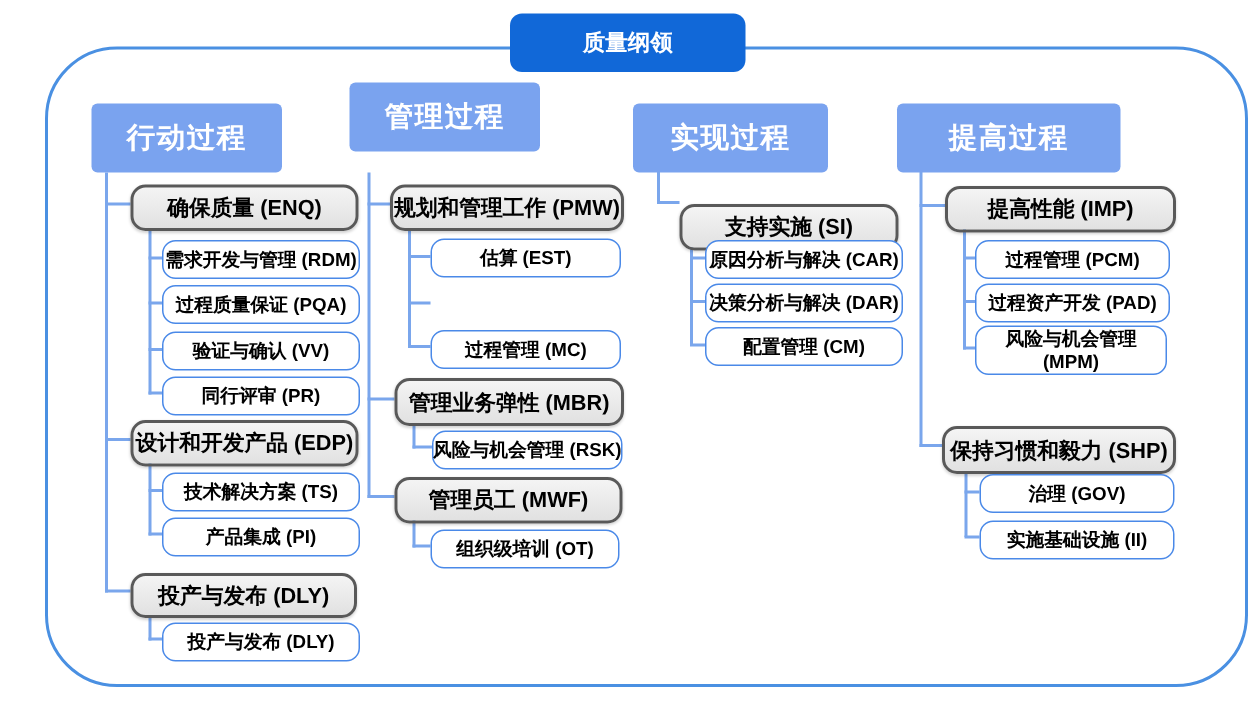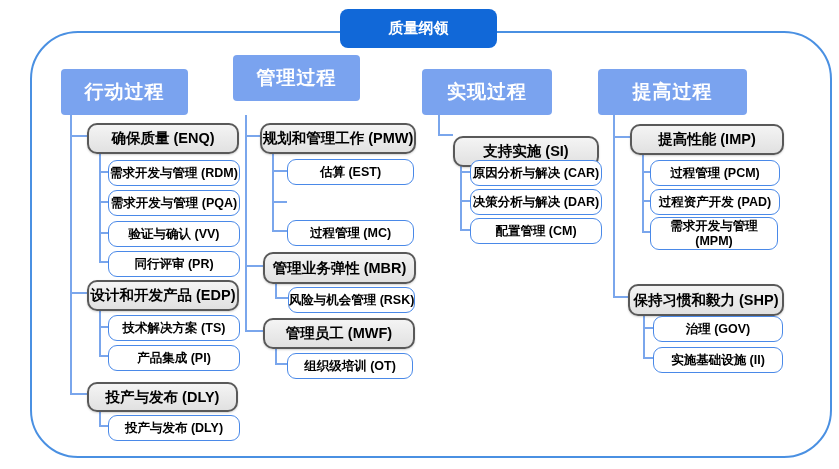--- a/index.html
+++ b/index.html
@@ -92,21 +92,21 @@
   <div class="v" style="left:642px;top:151px;height:82px"></div>
   <div class="h" style="left:642px;top:171px;width:8px"></div>
   <div class="h" style="left:642px;top:200px;width:8px"></div>
   <div class="h" style="left:642px;top:231px;width:8px"></div>
   <div class="v" style="left:643px;top:312px;height:46px"></div>
   <div class="h" style="left:643px;top:327px;width:10px"></div>
   <div class="h" style="left:643px;top:357px;width:10px"></div>
 
   <div class="grp" style="left:87px;top:123px;width:148px;height:27px">确保质量 (ENQ)</div>
   <div class="leaf" style="left:108px;top:160px;width:130px;height:24px">需求开发与管理 (RDM)</div>
-  <div class="leaf" style="left:108px;top:190px;width:130px;height:24px">需求开发与管理 (PQA)</div>
+  <div class="leaf" style="left:108px;top:190px;width:130px;height:24px">过程质量保证 (PQA)</div>
   <div class="leaf" style="left:108px;top:221px;width:130px;height:24px">验证与确认 (VV)</div>
   <div class="leaf" style="left:108px;top:251px;width:130px;height:24px">同行评审 (PR)</div>
   <div class="grp" style="left:87px;top:280px;width:148px;height:27px">设计和开发产品 (EDP)</div>
   <div class="leaf" style="left:108px;top:315px;width:130px;height:24px">技术解决方案 (TS)</div>
   <div class="leaf" style="left:108px;top:345px;width:130px;height:24px">产品集成 (PI)</div>
   <div class="grp" style="left:87px;top:382px;width:147px;height:26px">投产与发布 (DLY)</div>
   <div class="leaf" style="left:108px;top:415px;width:130px;height:24px">投产与发布 (DLY)</div>
 
   <div class="grp" style="left:260px;top:123px;width:152px;height:27px">规划和管理工作 (PMW)</div>
   <div class="leaf" style="left:287px;top:159px;width:125px;height:24px">估算 (EST)</div>
@@ -117,18 +117,18 @@
   <div class="leaf" style="left:287px;top:353px;width:124px;height:24px">组织级培训 (OT)</div>
 
   <div class="grp" style="left:453px;top:136px;width:142px;height:27px">支持实施 (SI)</div>
   <div class="leaf" style="left:470px;top:189px;width:130px;height:24px">决策分析与解决 (DAR)</div>
   <div class="leaf" style="left:470px;top:160px;width:130px;height:24px">原因分析与解决 (CAR)</div>
   <div class="leaf" style="left:470px;top:218px;width:130px;height:24px">配置管理 (CM)</div>
 
   <div class="grp" style="left:630px;top:124px;width:150px;height:27px">提高性能 (IMP)</div>
   <div class="leaf" style="left:650px;top:189px;width:128px;height:24px">过程资产开发 (PAD)</div>
   <div class="leaf" style="left:650px;top:160px;width:128px;height:24px">过程管理 (PCM)</div>
-  <div class="leaf wrap" style="left:650px;top:217px;width:128px;height:33px">需求开发与管理 (MPM)</div>
+  <div class="leaf wrap" style="left:650px;top:217px;width:128px;height:33px">风险与机会管理 (MPM)</div>
   <div class="grp" style="left:628px;top:284px;width:152px;height:28px">保持习惯和毅力 (SHP)</div>
   <div class="leaf" style="left:653px;top:316px;width:128px;height:24px">治理 (GOV)</div>
   <div class="leaf" style="left:653px;top:347px;width:128px;height:24px">实施基础设施 (II)</div>
 
 </div>
 
 </body></html>

